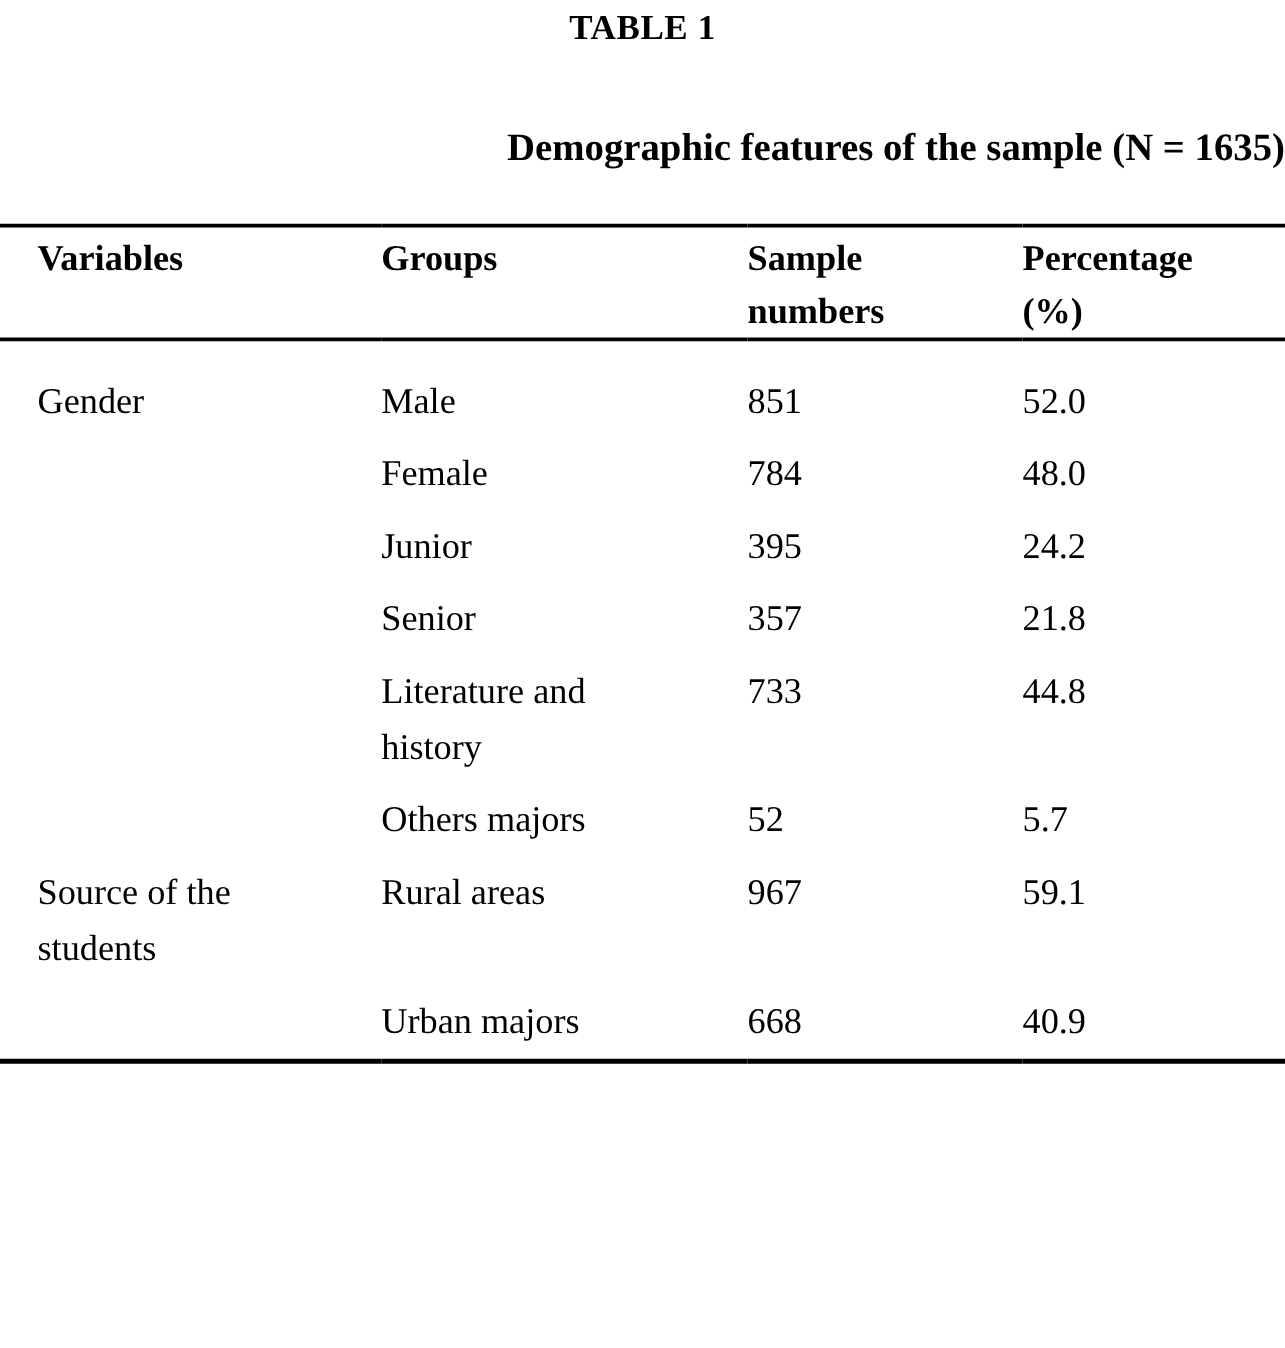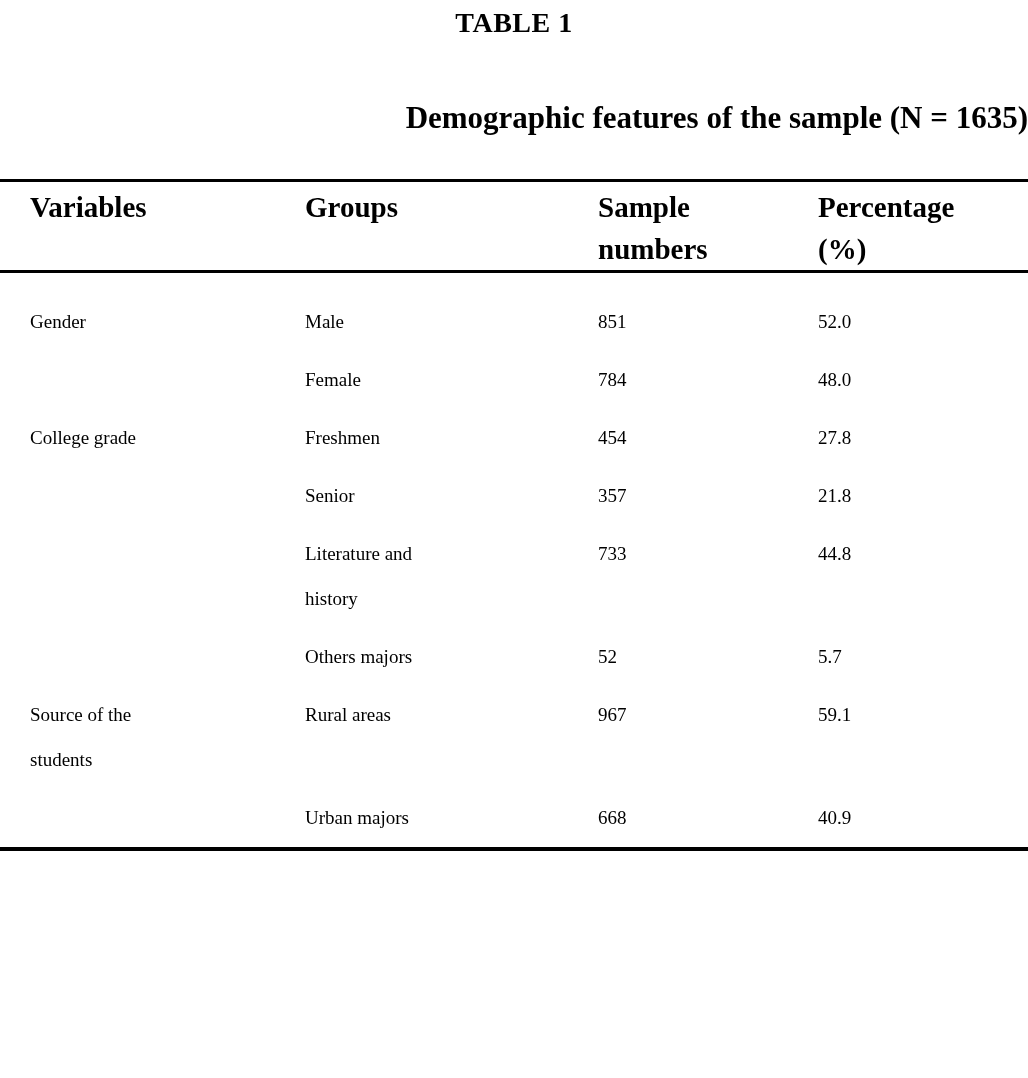--- a/index.html
+++ b/index.html
@@ -45,21 +45,21 @@
     text-align: left;
     font-weight: bold;
     font-size: 29px;
     line-height: 42px;
     vertical-align: top;
     padding: 4px 0 0 0;
     white-space: pre-line;
   }
   tbody td {
     text-align: left;
-    font-size: 19px;
+    font-size: 29px;
     line-height: 45px;
     vertical-align: top;
     padding: 6px 0 7px 0;
     white-space: pre-line;
   }
   tbody tr:first-child td { padding-top: 26px; }
   th.c1, td.c1 { padding-left: 30px; }
 </style>
 </head>
 <body>
@@ -94,24 +94,24 @@
         <td class="c3">851</td>
         <td class="c4">52.0</td>
       </tr>
       <tr>
         <td class="c1"></td>
         <td class="c2">Female</td>
         <td class="c3">784</td>
         <td class="c4">48.0</td>
       </tr>
       <tr>
-        <td class="c1">College grade</td>
-        <td class="c2">Freshmen</td>
-        <td class="c3">454</td>
-        <td class="c4">27.8</td>
+        <td class="c1"></td>
+        <td class="c2">Junior</td>
+        <td class="c3">395</td>
+        <td class="c4">24.2</td>
       </tr>
       <tr>
         <td class="c1"></td>
         <td class="c2">Senior</td>
         <td class="c3">357</td>
         <td class="c4">21.8</td>
       </tr>
       <tr>
         <td class="c1"></td>
         <td class="c2">Literature and

